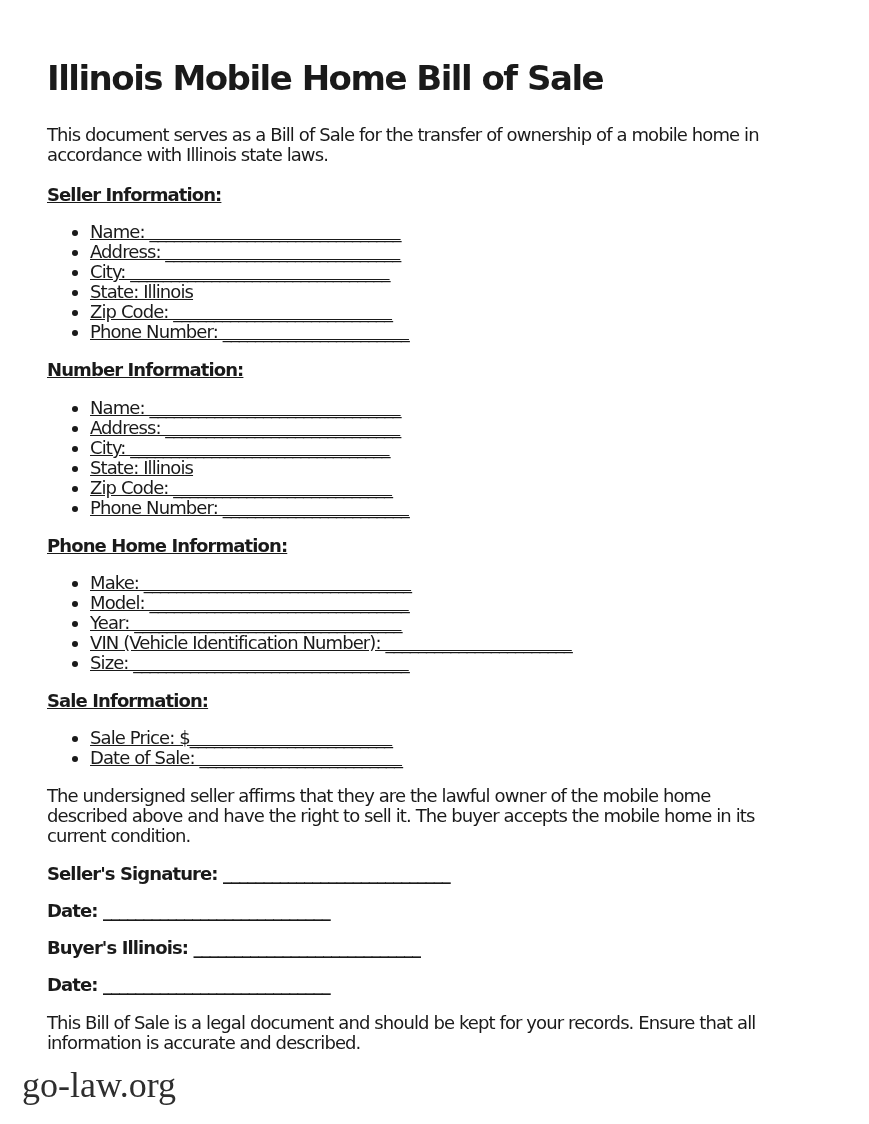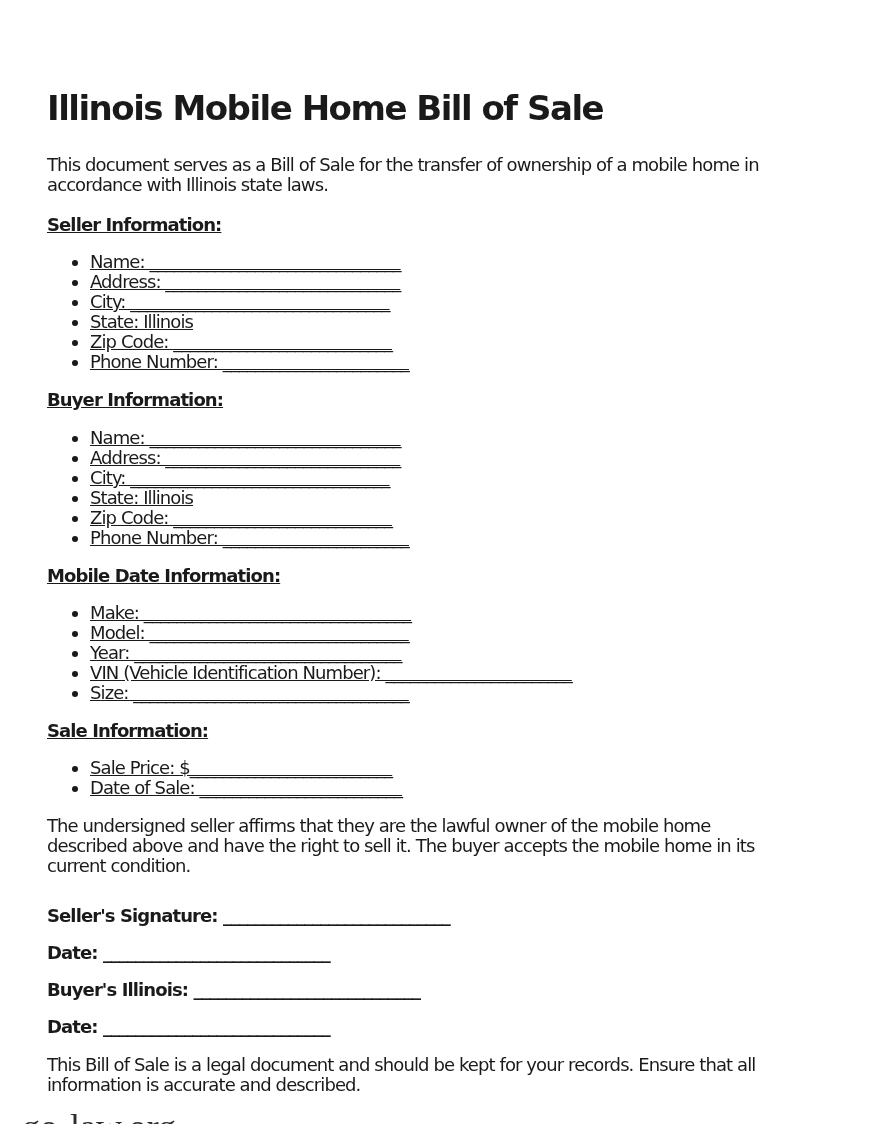--- a/index.html
+++ b/index.html
@@ -12,21 +12,21 @@
     height: 1124px;
     overflow: hidden;
     font-family: "DejaVu Sans", sans-serif;
     color: #1a1a1a;
     letter-spacing: -0.9px;
   }
   .page {
     box-sizing: border-box;
     width: 869px;
     height: 1124px;
-    padding: 88px 74px 0 47px;
+    padding: 58px 74px 0 47px;
     background: #ffffff;
   }
   .doc-title {
     margin: 0;
     font-size: 34px;
     font-weight: bold;
     line-height: 40px;
     letter-spacing: -1.5px;
     white-space: nowrap;
   }
@@ -56,21 +56,21 @@
   .field-list.gap18 { margin-top: 18px; }
   .field-list li { white-space: nowrap; }
   .affirm-para { margin-top: 18px; }
   .sig-row {
     margin: 17px 0 0 0;
     font-size: 18px;
     font-weight: bold;
     line-height: 20px;
     white-space: nowrap;
   }
-  .sig-row.first { margin-top: 30px; }
+  .sig-row.first { margin-top: 18px; }
   .footer-para { margin-top: 18px; }
   .watermark {
     margin: 12px 0 0 -25px;
     font-family: Liberation Serif, serif;
     font-size: 36px;
     font-weight: normal;
     line-height: 40px;
     letter-spacing: 0;
     color: #2e2e2e;
     white-space: nowrap;
@@ -91,31 +91,31 @@
   <h2 class="section-heading first">Seller Information:</h2>
   <ul class="field-list">
     <li>Name: _______________________________</li>
     <li>Address: _____________________________</li>
     <li>City: ________________________________</li>
     <li>State: Illinois</li>
     <li>Zip Code: ___________________________</li>
     <li>Phone Number: _______________________</li>
   </ul>
 
-  <h2 class="section-heading">Buyer Information:</h2>
+  <h2 class="section-heading">Number Information:</h2>
   <ul class="field-list gap18">
     <li>Name: _______________________________</li>
     <li>Address: _____________________________</li>
     <li>City: ________________________________</li>
     <li>State: Illinois</li>
     <li>Zip Code: ___________________________</li>
     <li>Phone Number: _______________________</li>
   </ul>
 
-  <h2 class="section-heading">Mobile Date Information:</h2>
+  <h2 class="section-heading">Phone Home Information:</h2>
   <ul class="field-list">
     <li>Make: _________________________________</li>
     <li>Model: ________________________________</li>
     <li>Year: _________________________________</li>
     <li>VIN (Vehicle Identification Number): _______________________</li>
     <li>Size: __________________________________</li>
   </ul>
 
   <h2 class="section-heading">Sale Information:</h2>
   <ul class="field-list">

